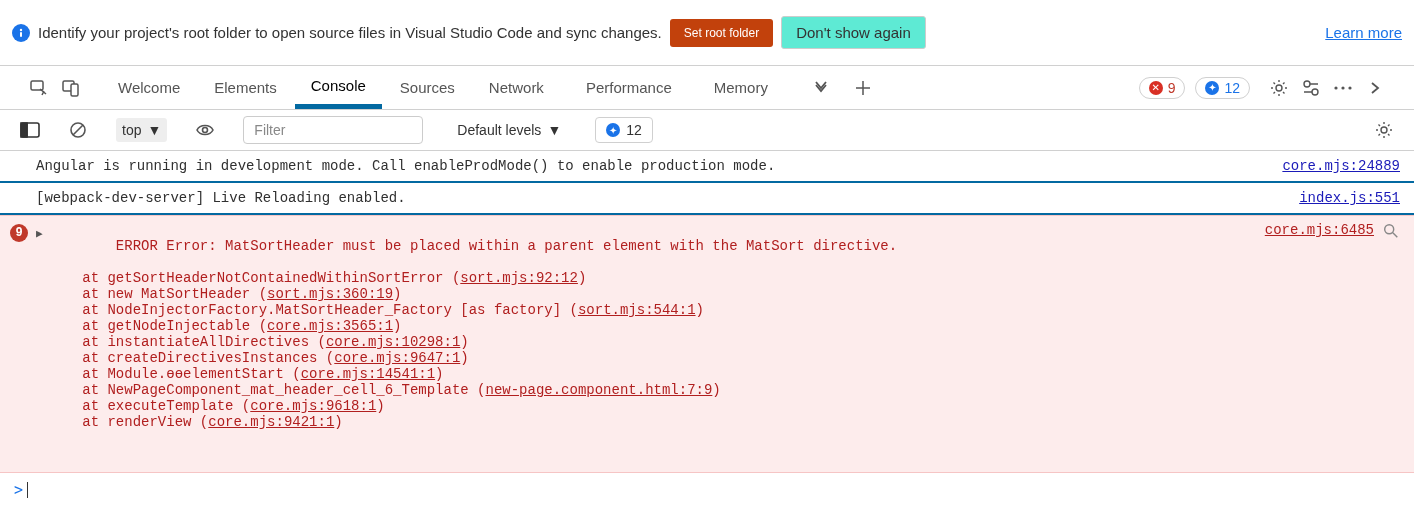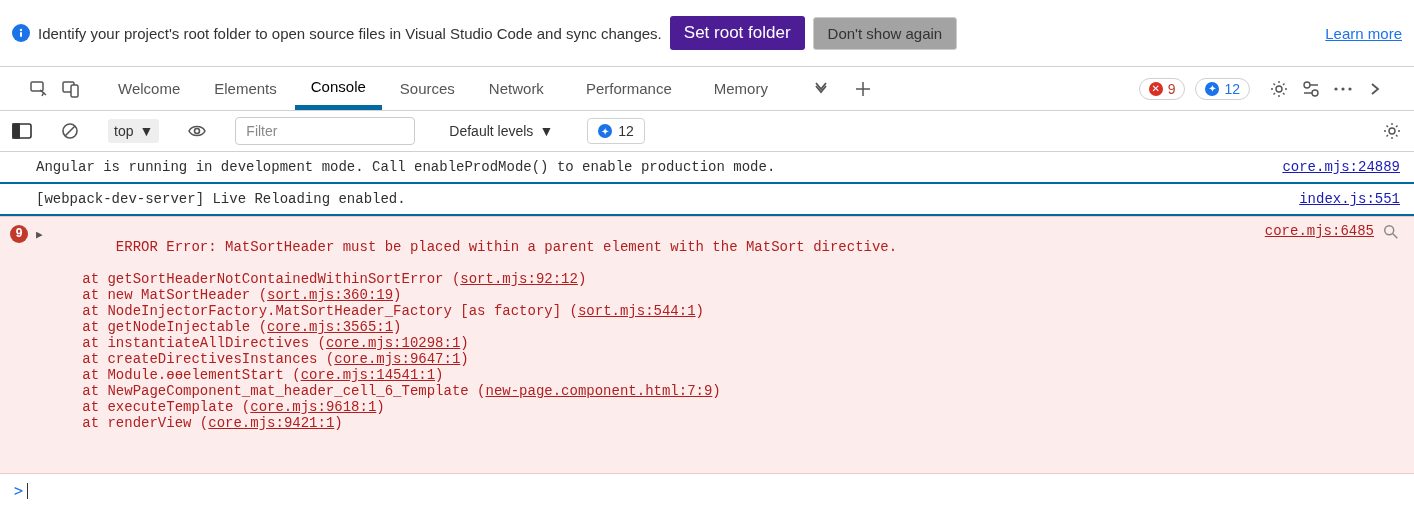--- a/index.html
+++ b/index.html
@@ -22,25 +22,25 @@
     gap: 8px;
     font-size: 15px;
   }
   .info-dot {
     width: 18px; height: 18px; border-radius: 50%;
     background: #1a73e8;
     display: flex; align-items: center; justify-content: center;
   }
   .info-dot svg { width: 10px; height: 10px; fill: #fff; }
   .btn-primary {
-    background: #4c1d95; color: #fff; border: none;
-    padding: 7px 14px; font-size: 17px; border-radius: 3px; cursor: pointer;
+    background: #c2410c; color: #fff; border: none;
+    padding: 7px 14px; font-size: 12px; border-radius: 3px; cursor: pointer;
   }
   .btn-secondary {
-    background: #a3a3a3; color: #333; border: 1px solid #ccc;
+    background: #5eead4; color: #333; border: 1px solid #ccc;
     padding: 7px 14px; font-size: 15px; border-radius: 3px; cursor: pointer;
   }
   .spacer { flex: 1; }
   .link { color: #1a73e8; text-decoration: underline; cursor: pointer; }
 
   
   .tabs {
     display: flex; align-items: center;
     padding: 0 24px; height: 44px;
     border-bottom: 1px solid #d0d0d0;
@@ -61,21 +61,21 @@
     font-size:14px; cursor:pointer; background:#fff;
   }
   .count-pill.err { color:#c0392b; }
   .count-pill.msg { color:#1a73e8; }
   .dot-err { width:14px;height:14px;border-radius:50%;background:#d93025;color:#fff;font-size:10px;display:inline-flex;align-items:center;justify-content:center; }
   .dot-msg { width:14px;height:14px;border-radius:50%;background:#1a73e8;color:#fff;font-size:10px;display:inline-flex;align-items:center;justify-content:center; }
 
   
   .console-toolbar {
     display:flex; align-items:center; gap:28px;
-    padding: 6px 12px; border-bottom:1px solid #d0d0d0;
+    padding: 6px 20px; border-bottom:1px solid #d0d0d0;
     font-size:14px;
   }
   .ctrl { display:flex; align-items:center; gap:6px; cursor:pointer; padding:4px 6px; border-radius:3px; }
   .filter-input {
     border:1px solid #ccc; border-radius:4px; padding:5px 10px;
     width:180px; font-size:14px; color:#333;
   }
   .filter-input::placeholder { color:#888; }
   .issue-chip {
     display:inline-flex; align-items:center; gap:6px;

